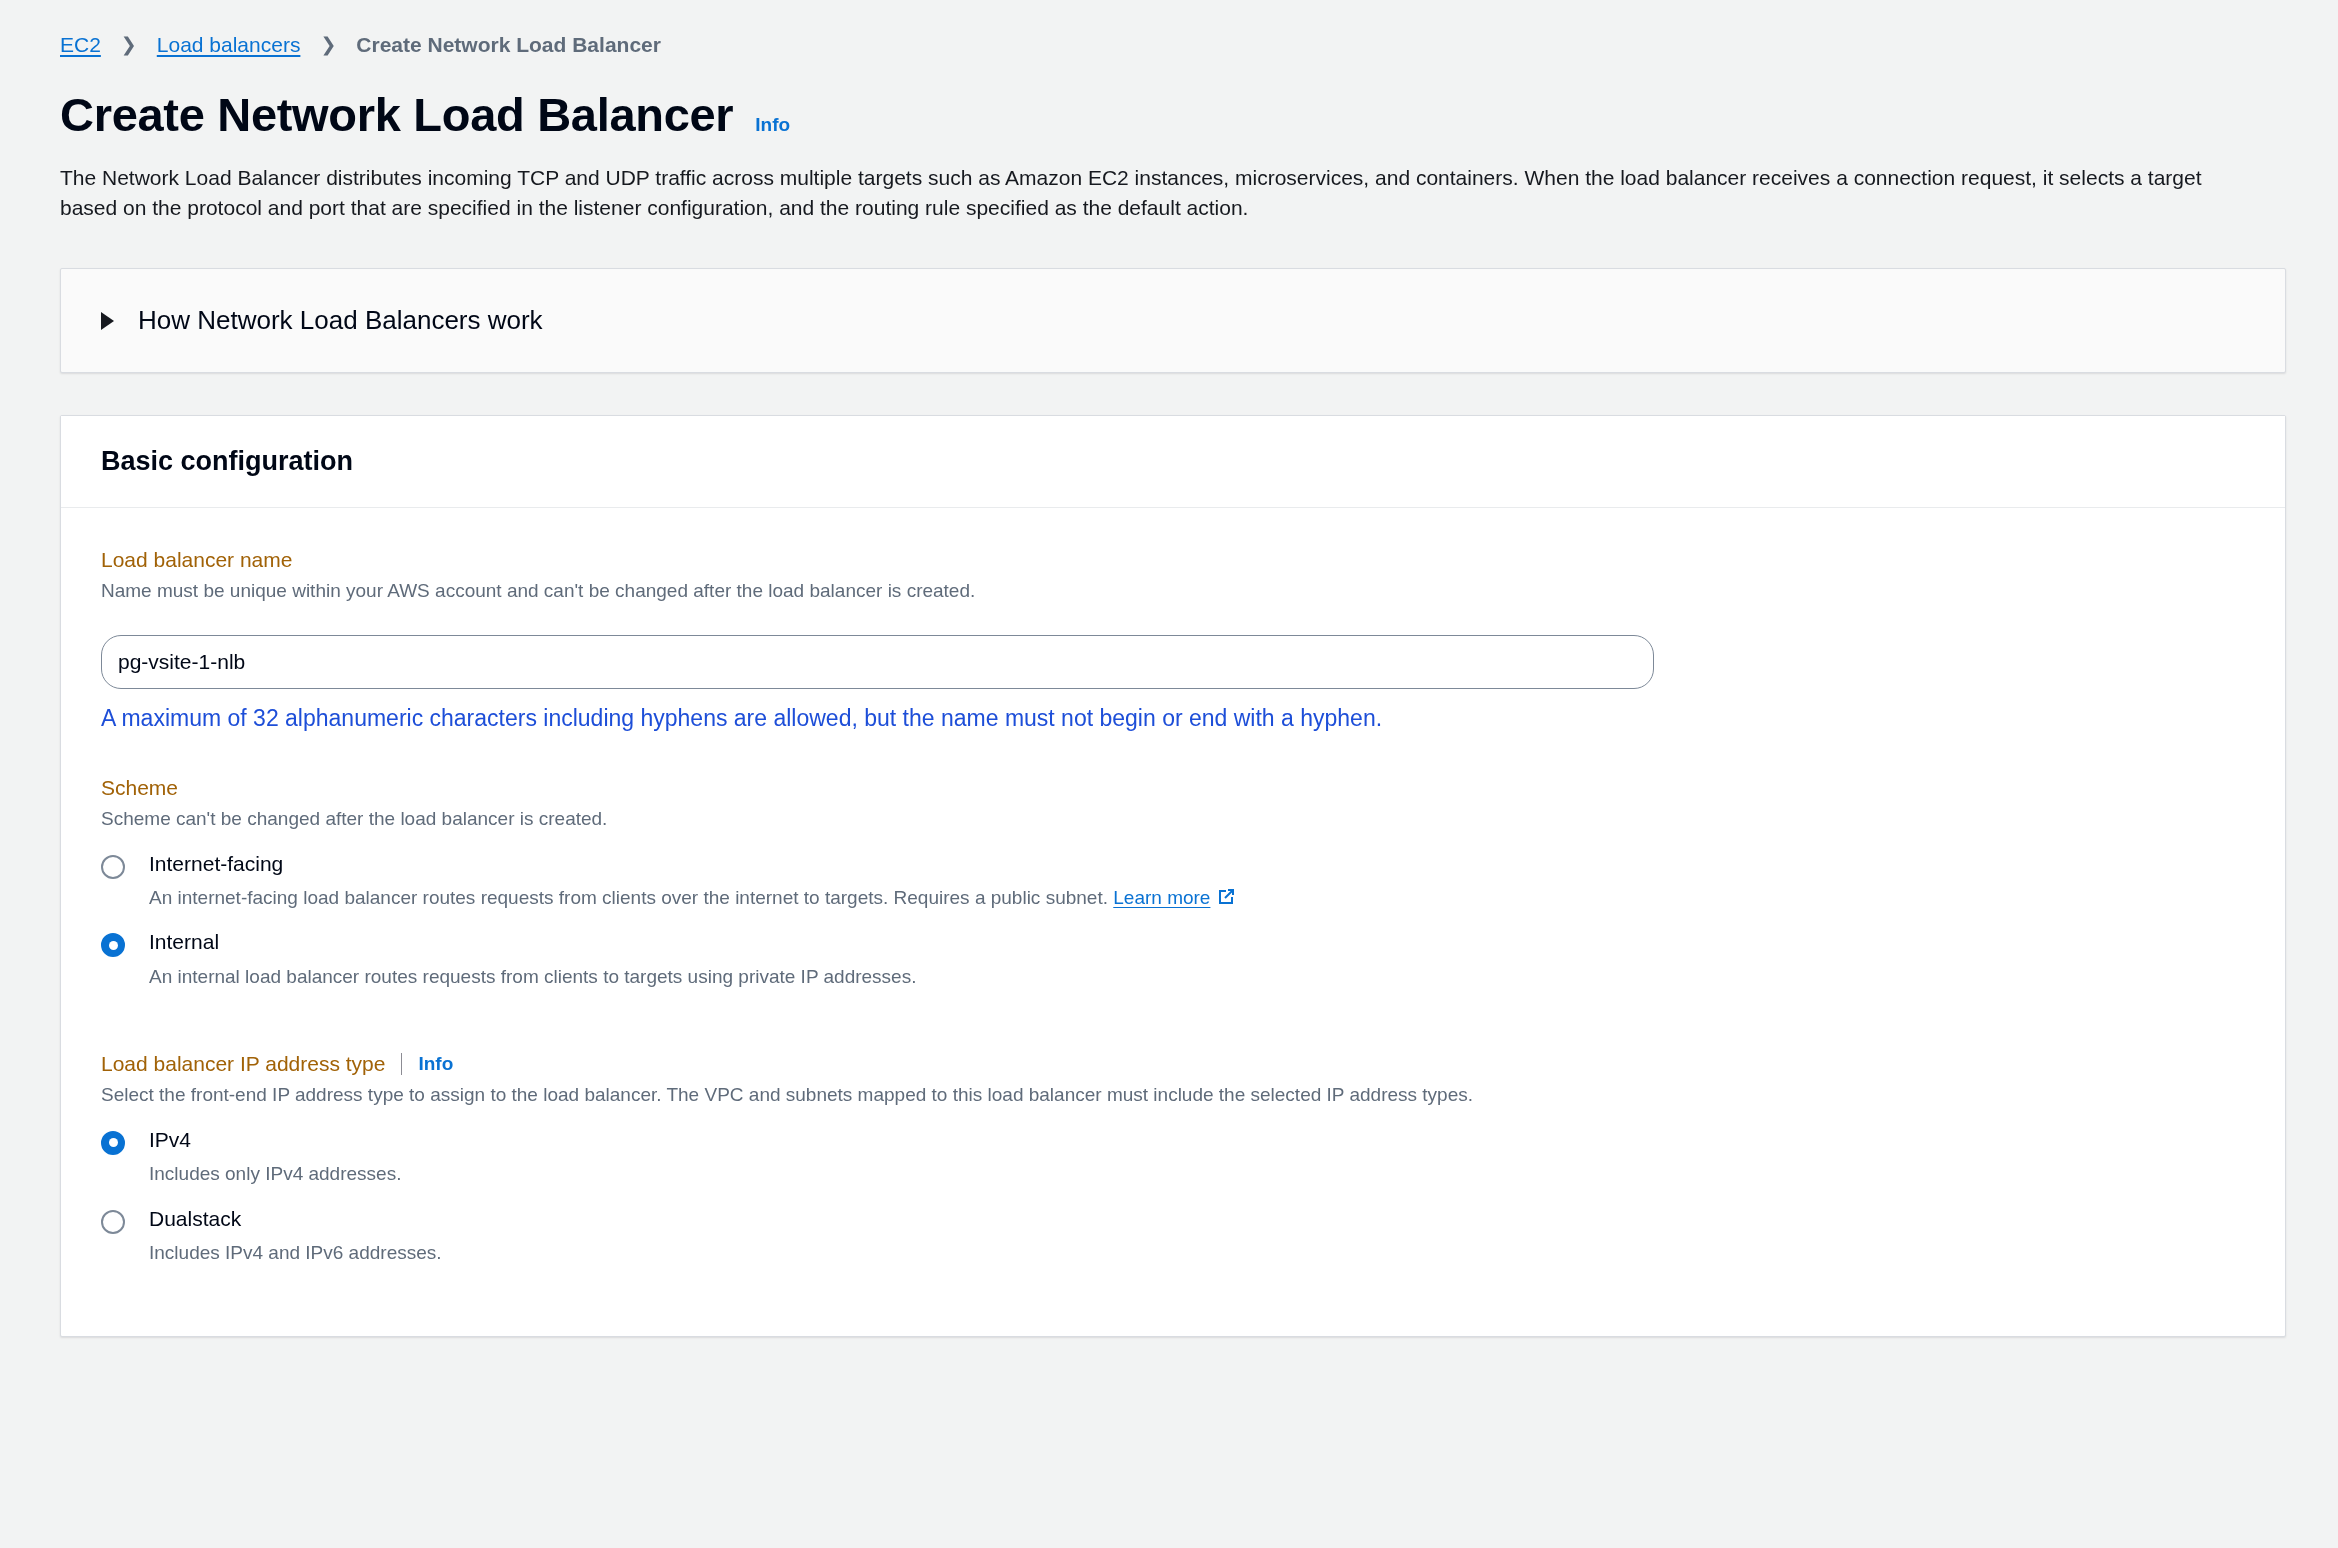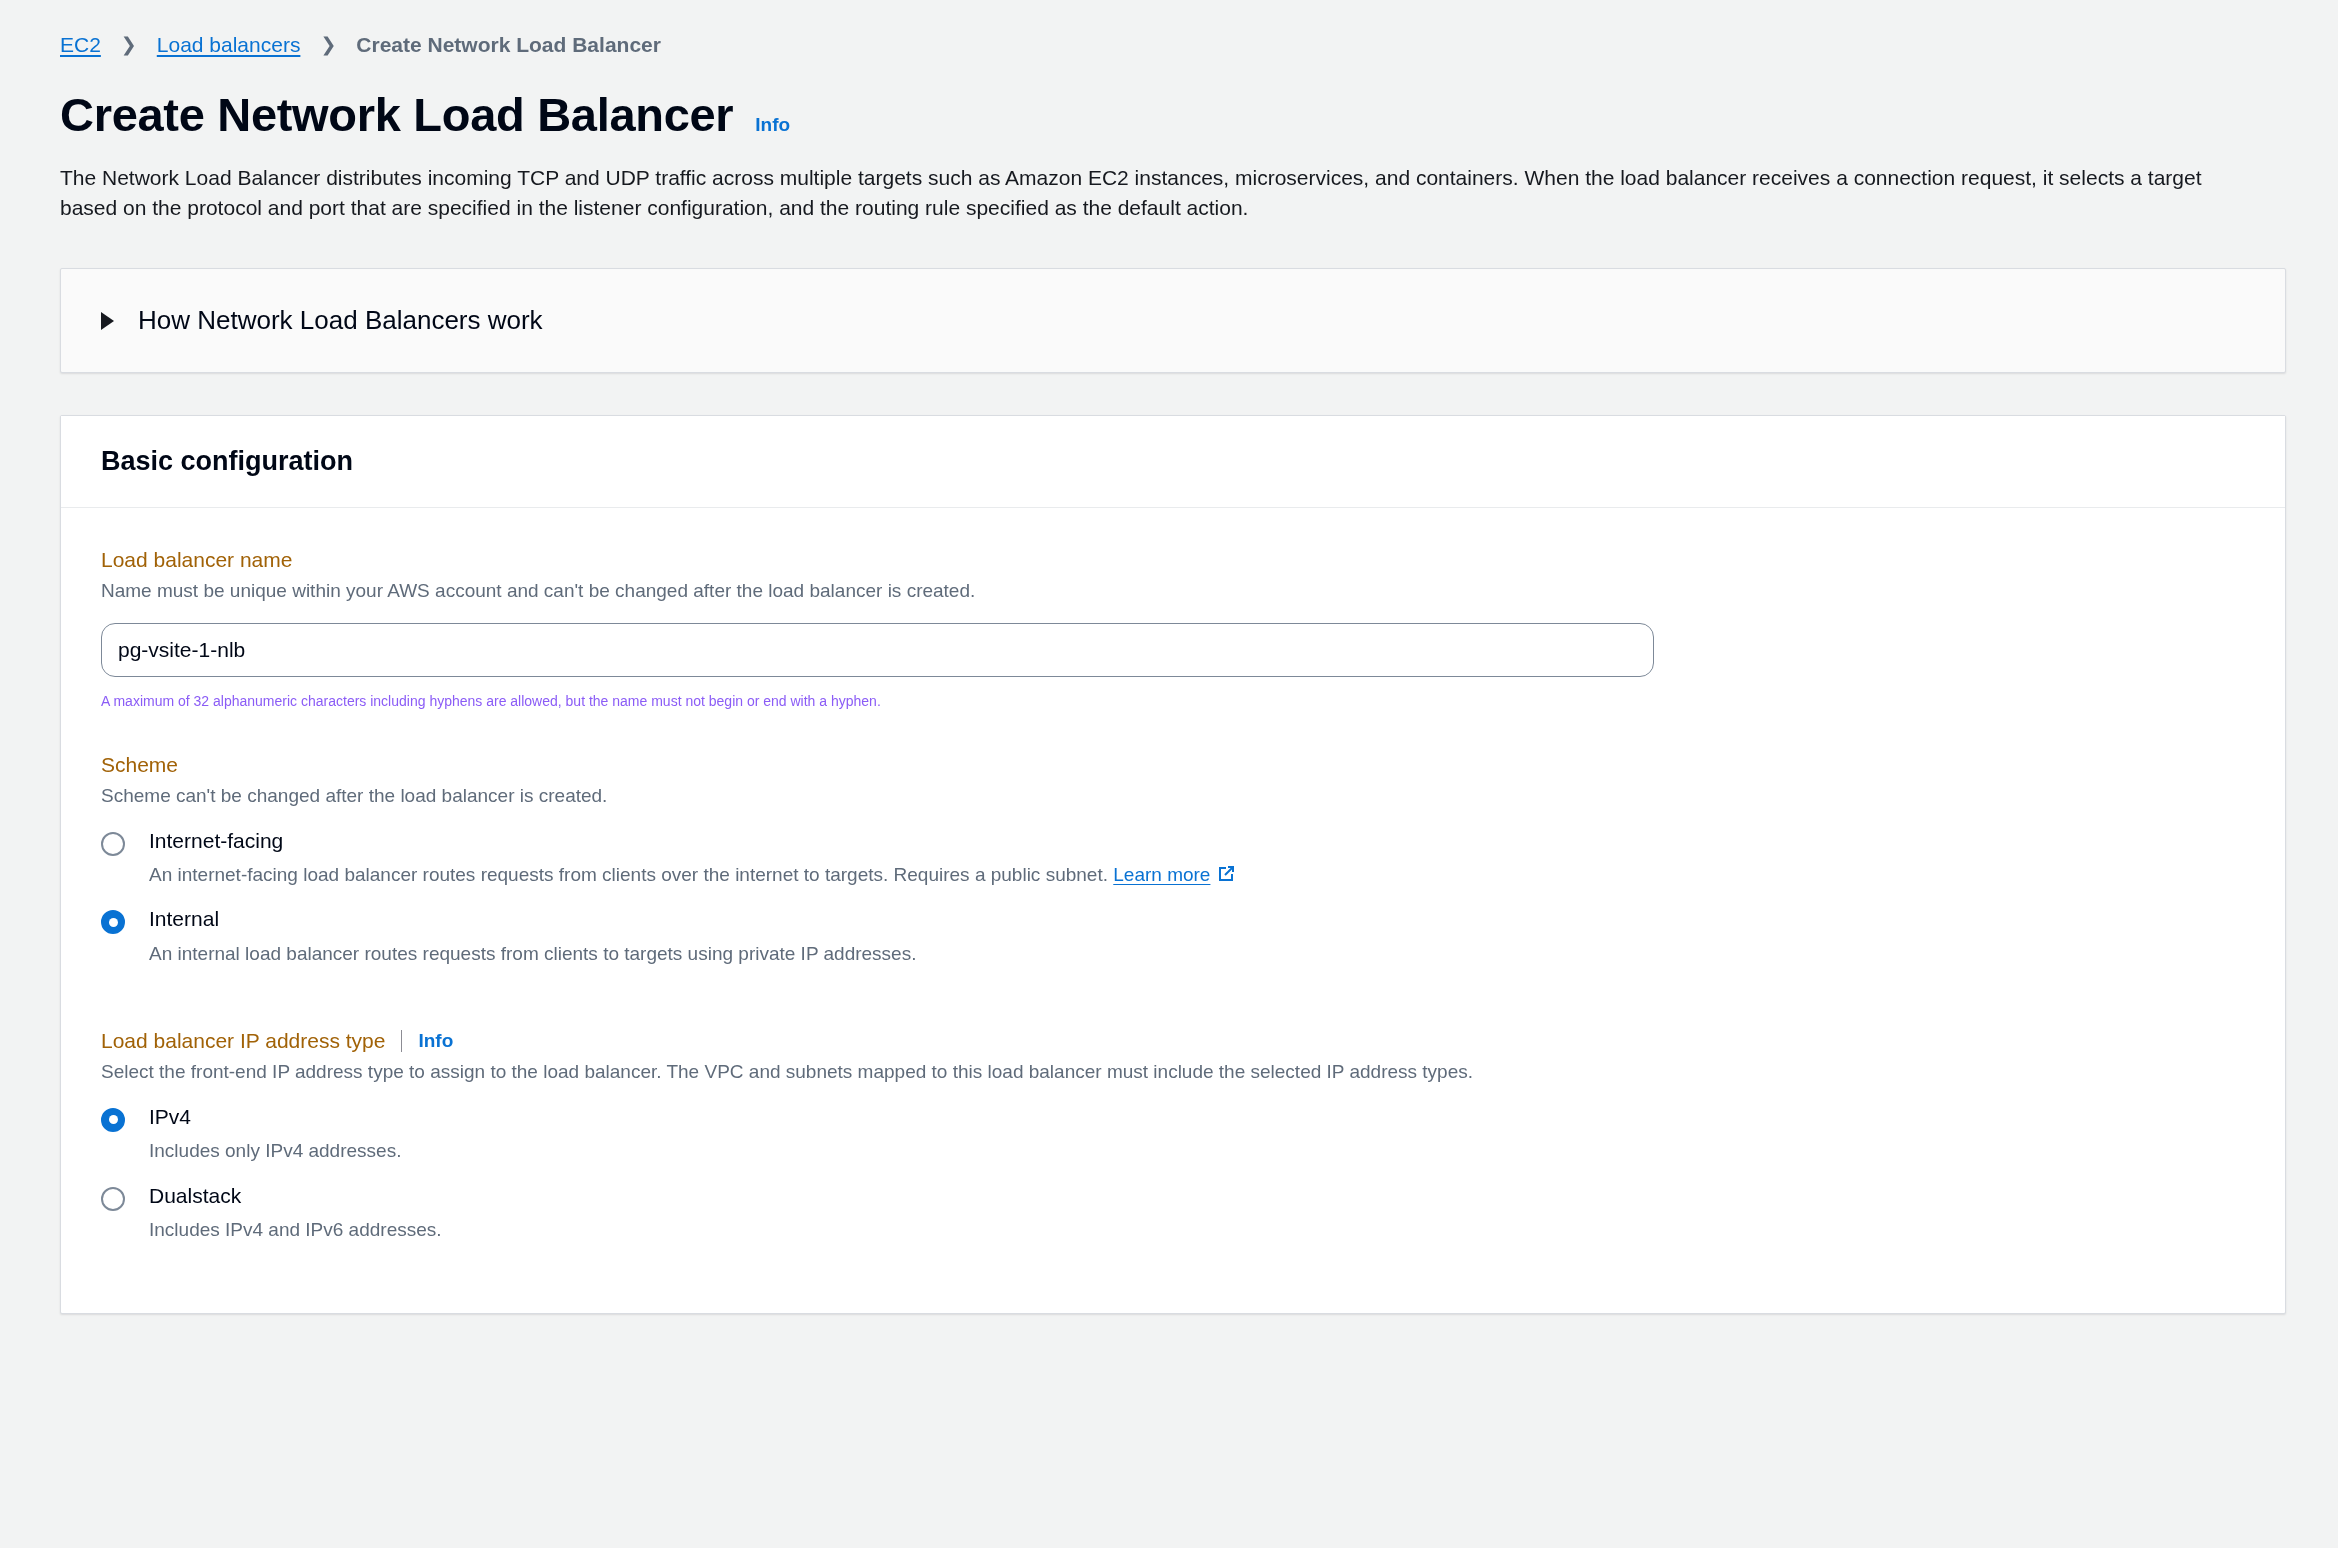--- a/index.html
+++ b/index.html
@@ -142,31 +142,32 @@
   .field-desc {
     font-size: 19px;
     color: #5f6b7a;
     line-height: 1.4;
     margin-bottom: 18px;
   }
   .text-input {
     width: 1553px;
     height: 54px;
     border: 1px solid #7d8998;
-    border-radius: 14px;
+    border-radius: 20px;
     padding: 0 16px;
     font-size: 21px;
     font-family: "Liberation Sans", sans-serif;
     color: #000716;
     background: #ffffff;
     outline: none;
+    margin-top: 12px;
   }
   .constraint {
-    font-size: 14px;
-    color: #8b5cf6;
+    font-size: 23px;
+    color: #1d4ed8;
     margin-top: 16px;
   }
 
   .block-gap { height: 44px; }
 
   
   .radio-group { margin-top: 4px; }
   .radio-row {
     display: flex;
     align-items: flex-start;

